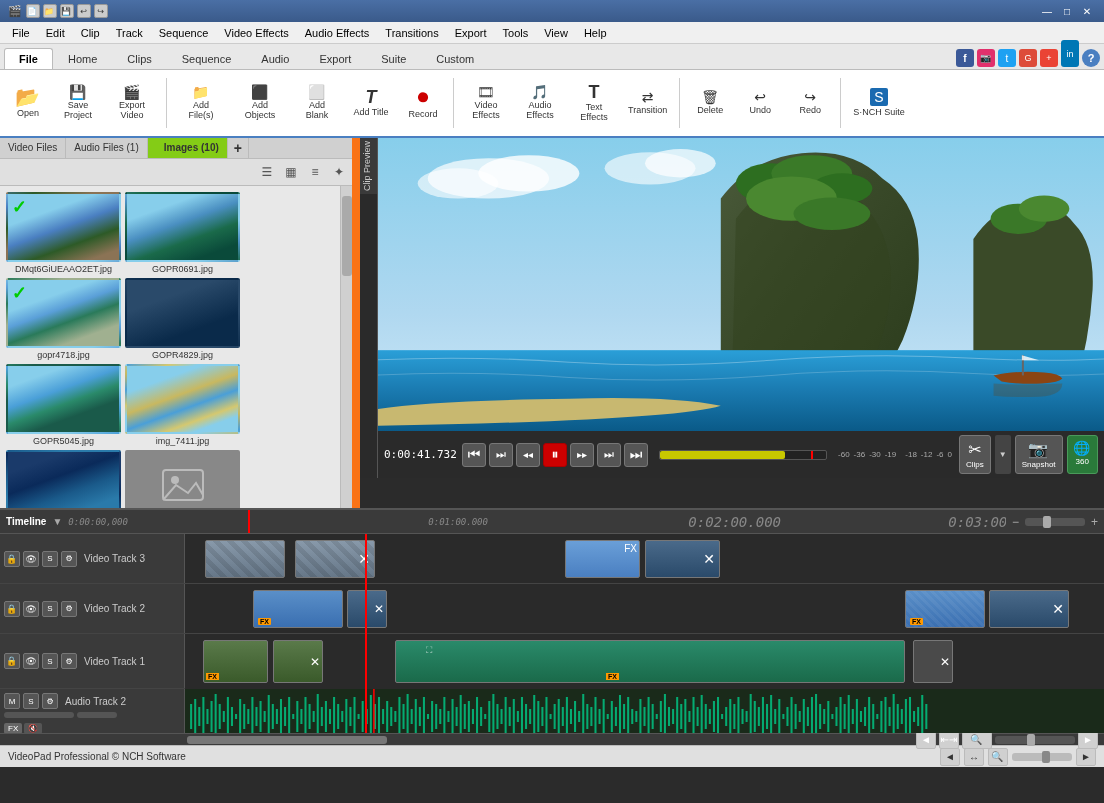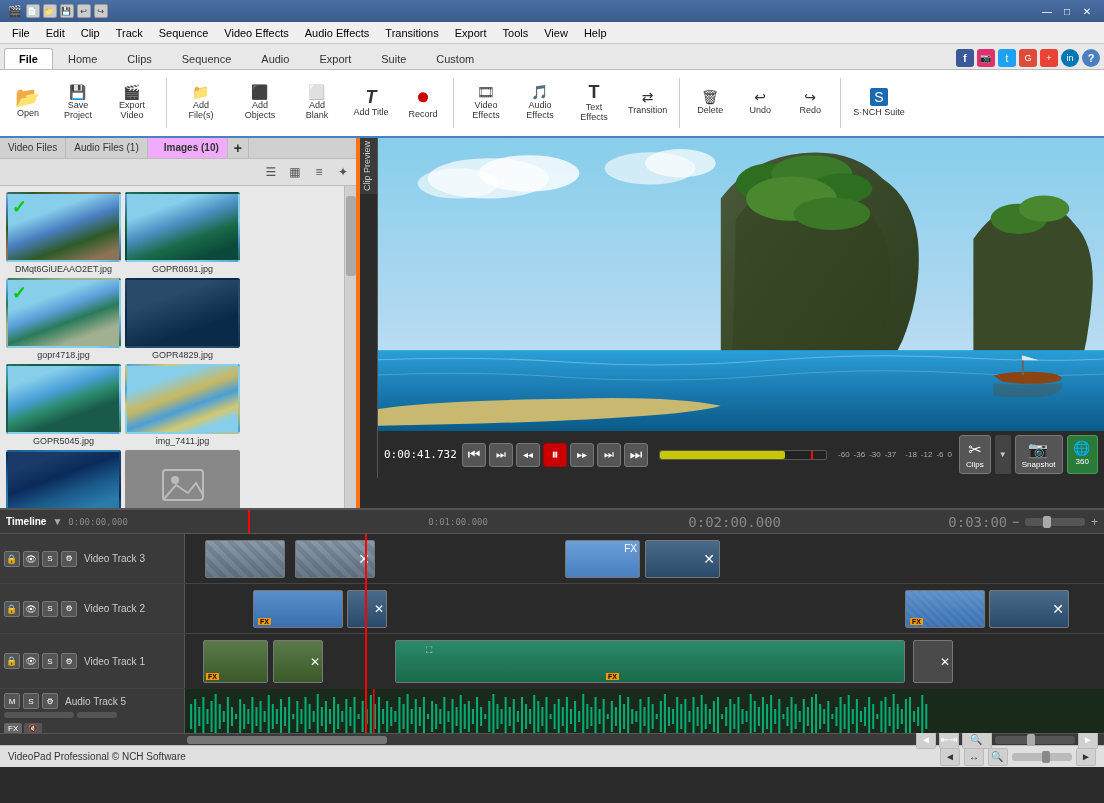--- a/index.html
+++ b/index.html
@@ -27,24 +27,24 @@
     .toolbar-sep { width: 1px; height: 50px; background: #ccc; margin: 0 4px; }
     .tool-btn { display: flex; flex-direction: column; align-items: center; justify-content: center; padding: 4px 6px; min-width: 48px; height: 60px; cursor: pointer; border-radius: 3px; color: #333; font-size: 9px; text-align: center; gap: 2px; }
     .tool-btn .icon { font-size: 20px; line-height: 1; }
     .tool-btn .icon-sm { font-size: 14px; }
     .tool-btn .label { font-size: 9px; color: #333; line-height: 1.1; }
 
     
     #content { display: flex; height: calc(803px - 22px - 22px - 26px - 68px - 30px - 22px); }
 
     
-    #left-panel { width: 360px; background: #e8e8e8; border-right: 4px solid #f97316; display: flex; flex-direction: column; }
+    #left-panel { width: 360px; background: #e8e8e8; border-right: 8px solid #f97316; display: flex; flex-direction: column; }
     #media-tabs { display: flex; background: #d0d0d0; border-bottom: 1px solid #bbb; }
     .media-tab { padding: 4px 8px; font-size: 10px; cursor: pointer; border-right: 1px solid #bbb; color: #333; white-space: nowrap; }
-    .media-tab.active { background: #f0abfc; font-weight: bold; padding-left: 16px; }
+    .media-tab.active { background: #84cc16; font-weight: bold; padding-left: 16px; }
     #media-toolbar { display: flex; align-items: center; justify-content: flex-end; padding: 2px; background: #e0e0e0; border-bottom: 1px solid #bbb; gap: 2px; }
     .media-tool-btn { width: 22px; height: 22px; cursor: pointer; display: flex; align-items: center; justify-content: center; border-radius: 2px; font-size: 12px; color: #555; }
     #media-grid { display: flex; flex-wrap: wrap; gap: 4px; padding: 6px; background: #e8e8e8; overflow-y: auto; flex: 1; }
     .media-item { display: flex; flex-direction: column; align-items: center; width: 115px; cursor: pointer; }
     .media-thumb { width: 115px; height: 70px; background: #888; position: relative; border: 2px solid transparent; border-radius: 2px; overflow: hidden; }
     .media-thumb .check { position: absolute; top: 2px; left: 4px; color: #00cc00; font-size: 18px; font-weight: bold; }
     .media-label { font-size: 9px; color: #333; text-align: center; margin-top: 2px; max-width: 115px; overflow: hidden; text-overflow: ellipsis; white-space: nowrap; }
     .scrollbar-v { width: 12px; background: #d0d0d0; }
 
     
@@ -143,21 +143,21 @@
   <div class="ribbon-tab">Audio</div>
   <div class="ribbon-tab">Export</div>
   <div class="ribbon-tab">Suite</div>
   <div class="ribbon-tab">Custom</div>
   <div style="flex:1; display:flex; justify-content:flex-end; align-items:flex-end; padding-bottom:2px; gap:3px;">
     <span style="width:18px;height:18px;background:#3b5998;border-radius:3px;display:inline-flex;align-items:center;justify-content:center;font-size:10px;color:#fff;font-weight:bold;">f</span>
     <span style="width:18px;height:18px;background:#e1306c;border-radius:3px;display:inline-flex;align-items:center;justify-content:center;font-size:9px;color:#fff;">📷</span>
     <span style="width:18px;height:18px;background:#1da1f2;border-radius:3px;display:inline-flex;align-items:center;justify-content:center;font-size:10px;color:#fff;">t</span>
     <span style="width:18px;height:18px;background:#dd4b39;border-radius:3px;display:inline-flex;align-items:center;justify-content:center;font-size:9px;color:#fff;">G</span>
     <span style="width:18px;height:18px;background:#ea4335;border-radius:3px;display:inline-flex;align-items:center;justify-content:center;font-size:9px;color:#fff;">+</span>
-    <span style="width:18px;height:18px;background:#0077b5;border-radius:9px;display:inline-flex;align-items:center;justify-content:center;font-size:9px;color:#fff;">in</span>
+    <span style="width:18px;height:27px;background:#0077b5;border-radius:3px;display:inline-flex;align-items:center;justify-content:center;font-size:9px;color:#fff;">in</span>
     <span style="width:18px;height:18px;background:#4a7fc1;border-radius:9px;display:inline-flex;align-items:center;justify-content:center;font-size:11px;color:#fff;font-weight:bold;">?</span>
   </div>
 </div>
 
 <div id="toolbar">
   <div class="tool-btn">
     <span class="icon">📂</span>
     <span class="label">Open</span>
   </div>
   <div class="tool-btn">
@@ -381,21 +381,21 @@
             <div id="progress-bar-bg">
               <div id="progress-fill"></div>
               <div id="progress-marker"></div>
             </div>
           </div>
 
           <div style="display:flex; gap:1px; align-items:center; font-size:8px; color:#aaa;">
             <span>-60</span>
             <span style="margin-left:3px;">-36</span>
             <span style="margin-left:3px;">-30</span>
-            <span style="margin-left:3px;">-37</span>
+            <span style="margin-left:3px;">-19</span>
             <span style="margin-left:8px;">-18</span>
             <span style="margin-left:3px;text-align:center;">-12</span>
             <span style="margin-left:3px;">-6</span>
             <span style="margin-left:3px;">0</span>
           </div>
 
           <div style="display:flex; gap:4px; margin-left:4px;">
             <div style="display:flex; flex-direction:column; align-items:center; background:#555; border:1px solid #777; border-radius:3px; padding:4px 6px; cursor:pointer; gap:1px;">
               <span style="font-size:16px;">✂</span>
               <span style="font-size:8px; color:#fff;">Clips</span>
@@ -416,21 +416,21 @@
       </div>
     </div>
   </div>
 </div>
 
 <div id="timeline" style="background:#2a2a2a; height:237px; display:flex; flex-direction:column; border-top:2px solid #555;">
 
   <div id="timeline-header" style="display:flex; align-items:center; background:#3a3a3a; height:24px; padding:0 6px; border-bottom:1px solid #555; gap:6px;">
     <span style="color:#fff; font-size:10px; font-weight:bold;">Timeline</span>
     <span style="color:#aaa; font-size:10px; cursor:pointer;">▼</span>
-    <div style="flex:1; position:relative; overflow:hidden; height:100%; display:flex; align-items:center;">
+    <div style="flex:1; position:relative; overflow:hidden; height:100%; display:flex; align-items:center;font-style:italic;">
 
       <div style="position:absolute; left:0; color:#888; font-size:9px; font-family:monospace;">0:00:00,000</div>
 
       <div style="position:absolute; left:180px; width:2px; height:24px; background:#f00; top:0;"></div>
       <div style="position:absolute; left:360px; color:#888; font-size:9px; font-family:monospace;">0:01:00.000</div>
       <div style="position:absolute; left:620px; color:#888; font-size:14px; font-family:monospace;">0:02:00.000</div>
       <div style="position:absolute; left:880px; color:#888; font-size:14px; font-family:monospace;">0:03:00.000</div>
     </div>
     <span style="color:#aaa; cursor:pointer; font-size:12px;">−</span>
     <div style="width:60px; height:8px; background:#555; border-radius:3px; position:relative;">
@@ -522,21 +522,21 @@
         </div>
       </div>
     </div>
 
     <div class="audio-track-row">
       <div class="audio-header">
         <div class="audio-header-top">
           <div class="track-ctrl-btn" style="font-size:8px;">M</div>
           <div class="track-ctrl-btn" style="font-size:8px;">S</div>
           <div class="track-ctrl-btn" style="font-size:8px;">⚙</div>
-          <span class="track-name">Audio Track 5</span>
+          <span class="track-name">Audio Track 2</span>
         </div>
         <div style="display:flex; align-items:center; gap:3px;">
           <div class="vol-slider"></div>
           <div style="width:40px; height:6px; background:#555; border-radius:3px;"></div>
         </div>
         <div style="display:flex; gap:2px; margin-top:2px;">
           <div style="background:#666; color:#fff; font-size:8px; padding:1px 4px; border-radius:2px; cursor:pointer;">FX</div>
           <div style="background:#555; color:#fff; font-size:8px; padding:1px 4px; border-radius:2px; cursor:pointer;">🔇</div>
         </div>
       </div>

